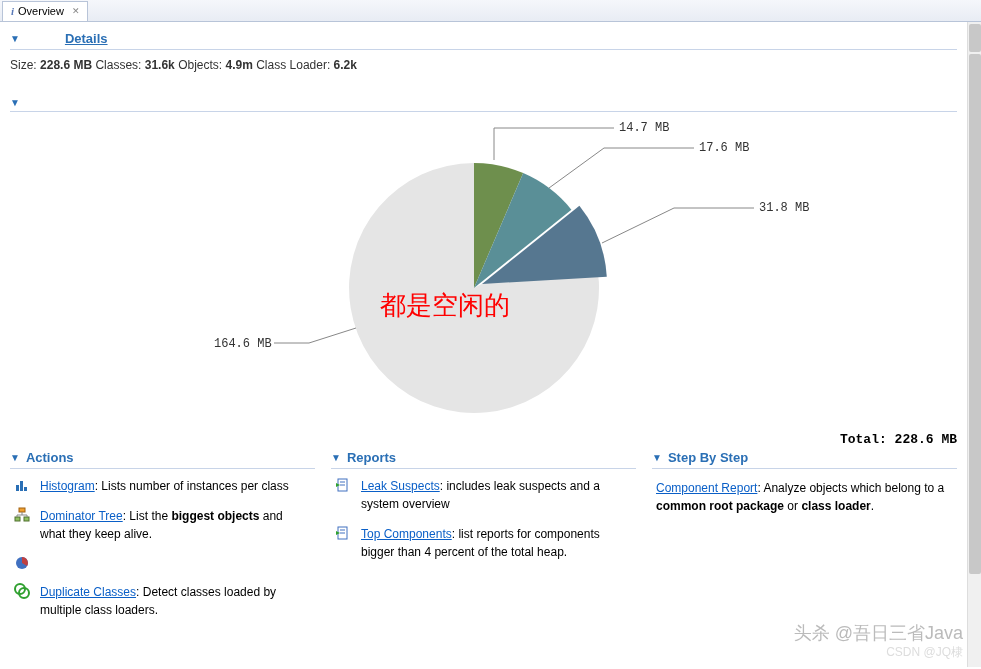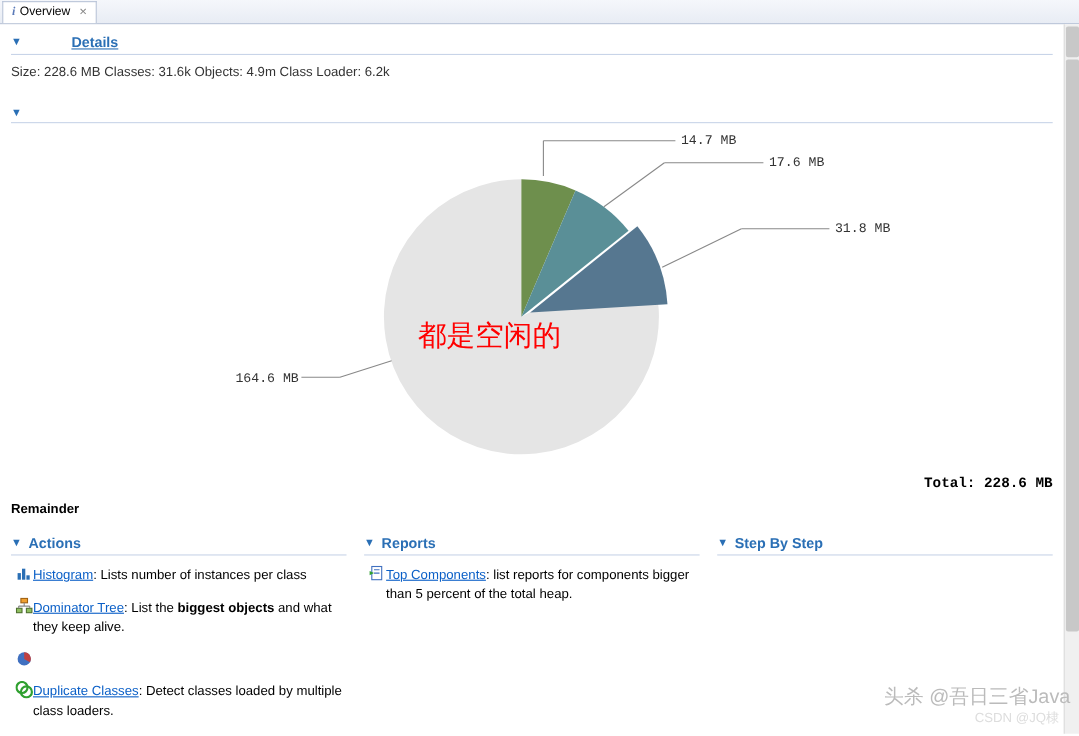--- a/index.html
+++ b/index.html
@@ -62,21 +62,21 @@
 .section-header.tight { margin-top: 14px; }
 .twisty {
   color: #2a6fb5;
   font-size: 10px;
 }
 .underlined { text-decoration: underline; margin-left: 39px; }
 .details-row {
   padding: 8px 0;
   color: #333;
 }
-.details-row b { font-weight: normal; text-align: center; }
+.details-row b { font-weight: bold; text-align: center; }
 .chart-area {
   position: relative;
   height: 310px;
   margin-top: 6px;
 }
 .chart-area svg { display:block; margin:0 auto; }
 .chart-annot {
   position: absolute;
   color: red;
   font-size: 26px;
@@ -103,21 +103,21 @@
   font-size: 13px;
   border-bottom: 1px solid #c8d4e8;
   padding: 3px 0;
   display: flex;
   align-items: center;
   gap: 6px;
 }
 .item-row {
   display: flex;
   align-items: flex-start;
-  gap: 0;
+  gap: 10px;
   padding: 8px 4px 4px 4px;
   line-height: 1.5;
 }
 .item-icon {
   width: 16px;
   height: 16px;
   flex-shrink: 0;
   display: flex;
   align-items: center;
   justify-content: center;
@@ -144,21 +144,21 @@
 }
 .scrollbar-thumb {
   position: absolute;
   left: 1px;
   width: 12px;
   background: #c8c8c8;
   border-radius: 2px;
 }
 .watermark {
   position: absolute;
-  right: 8px;
+  right: 18px;
   bottom: 24px;
   color: #bbb;
   font-size: 18px;
   font-family: "Microsoft YaHei", sans-serif;
 }
 .watermark2 {
   position: absolute;
   right: 18px;
   bottom: 8px;
   color: #ddd;
@@ -222,21 +222,20 @@
         <text x="-260" y="59" class="slice-label">164.6 MB</text>
       </g>
     </svg>
     <div class="chart-annot" style="left:370px; top:170px;">都是空闲的</div>
   </div>
 
   <div class="chart-total">
     <b>Total: 228.6 MB</b>
   </div>
 
-  <div class="remainder">Remainder</div>
 
   <div class="three-cols">
     <div class="col">
       <div class="col-header">
         <span class="twisty">▼</span>
         <span>Actions</span>
       </div>
       <div class="item-row">
         <span class="item-icon">
             <svg width="16" height="16">
@@ -287,29 +286,43 @@
       </div>
       <div class="item-row">
         <span class="item-icon">
             <svg width="16" height="16">
               <rect x="3" y="2" width="9" height="12" fill="#fff" stroke="#4070c0"></rect>
               <line x1="5" y1="5" x2="10" y2="5" stroke="#4070c0"></line>
               <line x1="5" y1="8" x2="10" y2="8" stroke="#4070c0"></line>
               <polygon points="1,6 5,8 1,10" fill="#30a030"></polygon>
             </svg>
           </span>
-        <span class="item-text"><span class="link">Top Components</span><span>: list reports for components bigger than 5 percent of the total heap.</span></span>
+        <span class="item-text"><span class="link">Leak Suspects</span><span>: includes leak suspects and a system overview</span></span>
+      </div>
+      <div class="item-row">
+        <span class="item-icon">
+            <svg width="16" height="16">
+              <rect x="3" y="2" width="9" height="12" fill="#fff" stroke="#4070c0"></rect>
+              <line x1="5" y1="5" x2="10" y2="5" stroke="#4070c0"></line>
+              <line x1="5" y1="8" x2="10" y2="8" stroke="#4070c0"></line>
+              <polygon points="1,6 5,8 1,10" fill="#30a030"></polygon>
+            </svg>
+          </span>
+        <span class="item-text"><span class="link">Top Components</span><span>: list reports for components bigger than 4 percent of the total heap.</span></span>
       </div>
     </div>
 
     <div class="col">
       <div class="col-header">
         <span class="twisty">▼</span>
         <span>Step By Step</span>
       </div>
+      <div class="item-row">
+        <span class="item-text" style="padding-top:2px;"><span class="link">Component Report</span><span>: Analyze objects which belong to a </span><b>common root package</b><span> or </span><b>class loader</b><span>.</span></span>
+      </div>
     </div>
   </div>
 
 </div>
 
 <div class="scrollbar-fake">
   <div class="scrollbar-thumb" style="top:2px;height:28px;"></div>
   <div class="scrollbar-thumb" style="top:32px;height:520px;"></div>
 </div>
 

